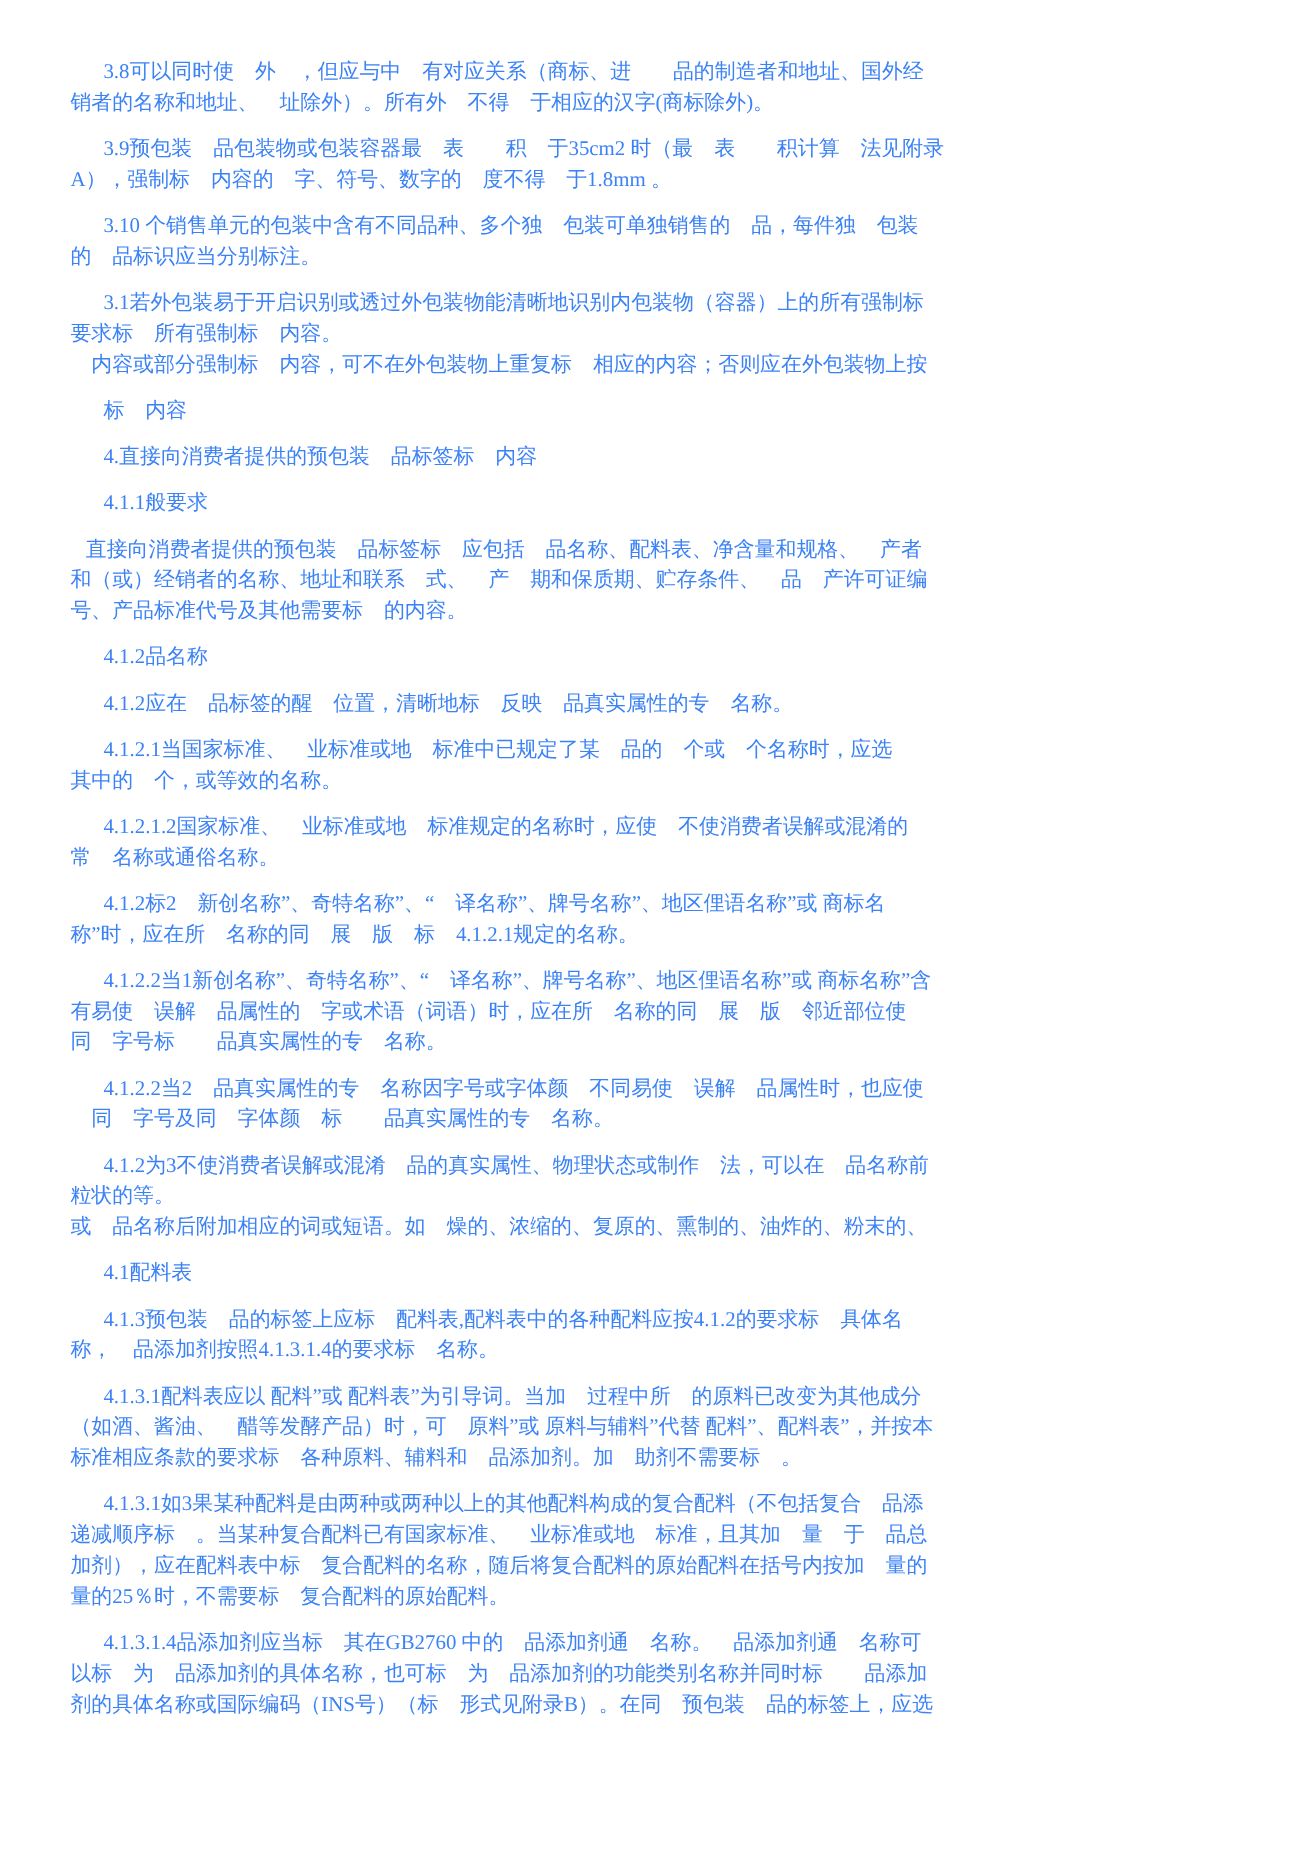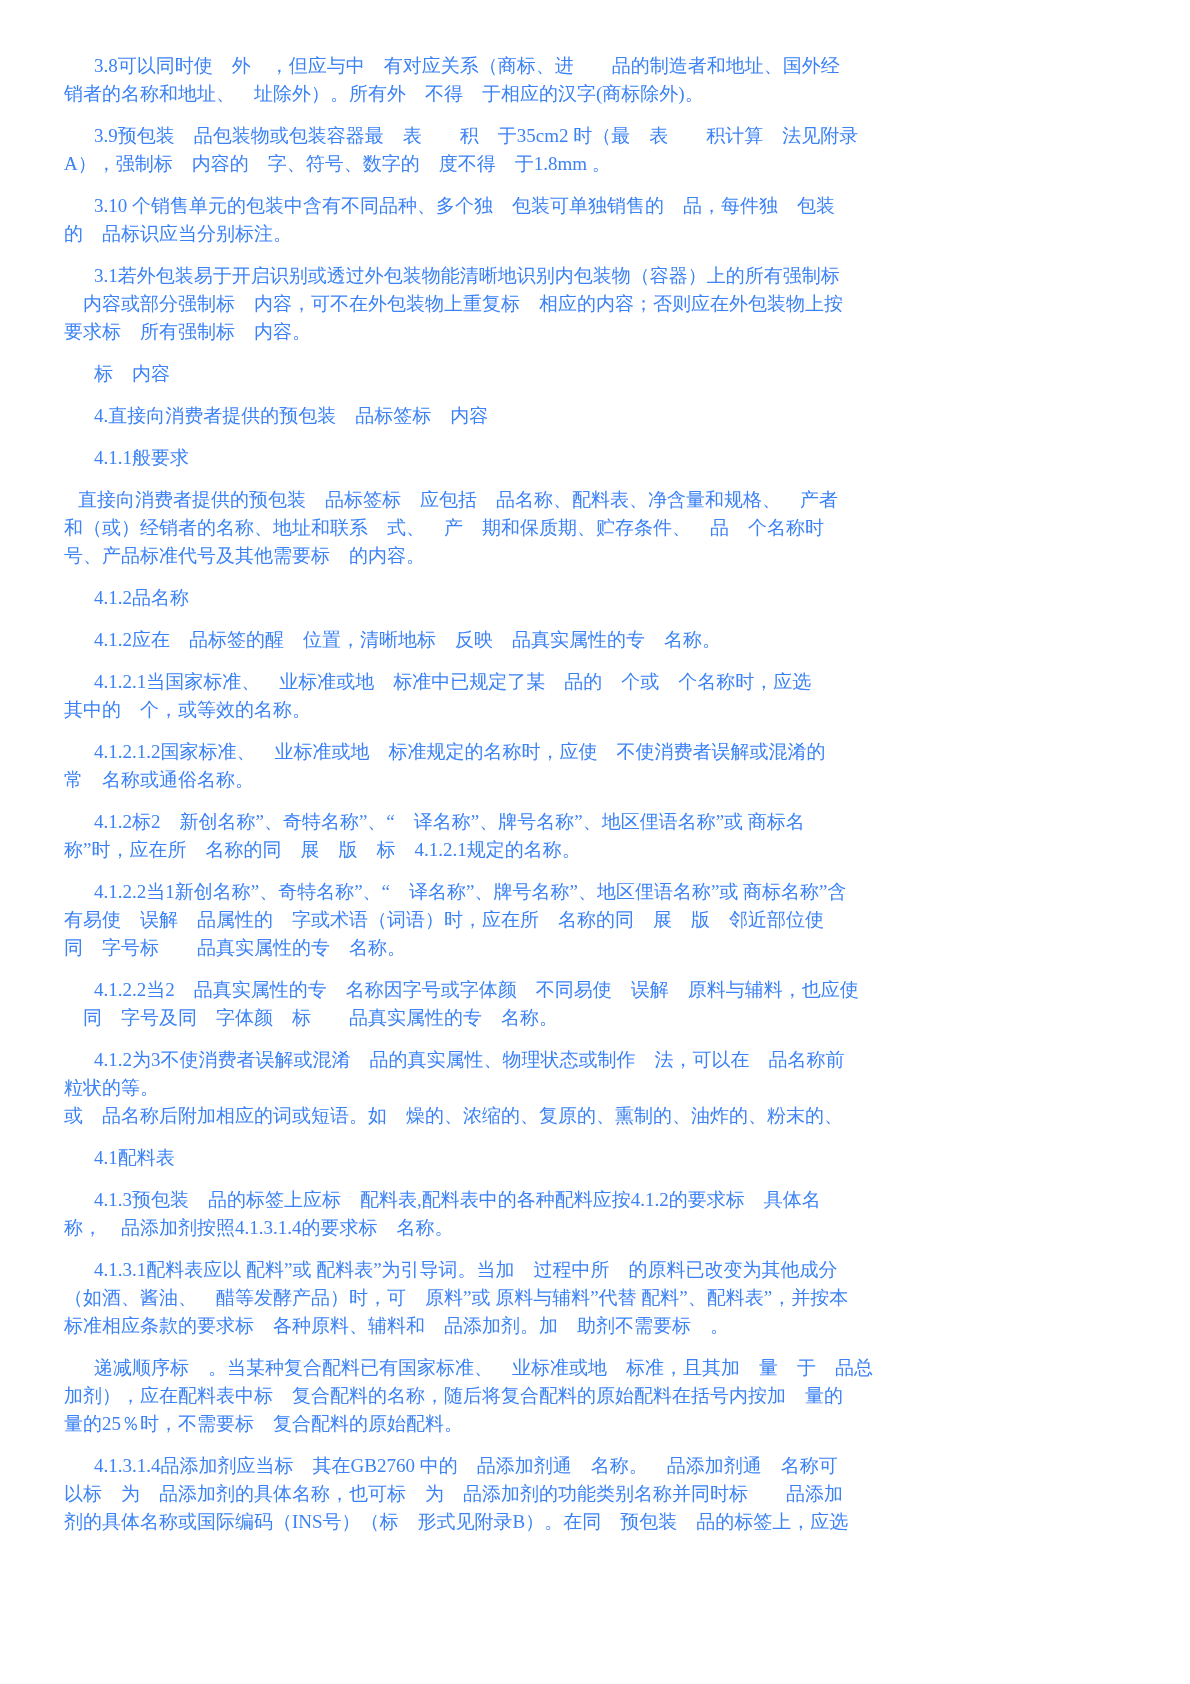--- a/index.html
+++ b/index.html
@@ -51,35 +51,35 @@
     <div class="para section">
       <div class="line">3.9预包装　品包装物或包装容器最　表　　积　于35cm2 时（最　表　　积计算　法见附录</div>
       <div class="line">A），强制标　内容的　字、符号、数字的　度不得　于1.8mm 。</div>
     </div>
     <div class="para section">
       <div class="line">3.10 个销售单元的包装中含有不同品种、多个独　包装可单独销售的　品，每件独　包装</div>
       <div class="line">的　品标识应当分别标注。</div>
     </div>
     <div class="para section">
       <div class="line">3.1若外包装易于开启识别或透过外包装物能清晰地识别内包装物（容器）上的所有强制标</div>
+      <div class="line">要求标　所有强制标　内容。</div>
       <div class="line">　内容或部分强制标　内容，可不在外包装物上重复标　相应的内容；否则应在外包装物上按</div>
-      <div class="line">要求标　所有强制标　内容。</div>
     </div>
     <div class="para heading">
       <div class="line">标　内容</div>
     </div>
     <div class="para heading">
       <div class="line">4.直接向消费者提供的预包装　品标签标　内容</div>
     </div>
     <div class="para heading">
       <div class="line">4.1.1般要求</div>
     </div>
     <div class="para body">
       <div class="line">直接向消费者提供的预包装　品标签标　应包括　品名称、配料表、净含量和规格、　产者</div>
-      <div class="line">和（或）经销者的名称、地址和联系　式、　产　期和保质期、贮存条件、　品　个名称时</div>
+      <div class="line">和（或）经销者的名称、地址和联系　式、　产　期和保质期、贮存条件、　品　产许可证编</div>
       <div class="line">号、产品标准代号及其他需要标　的内容。</div>
     </div>
     <div class="para heading">
       <div class="line">4.1.2品名称</div>
     </div>
     <div class="para section">
       <div class="line">4.1.2应在　品标签的醒　位置，清晰地标　反映　品真实属性的专　名称。</div>
     </div>
     <div class="para section">
       <div class="line">4.1.2.1当国家标准、　业标准或地　标准中已规定了某　品的　个或　个名称时，应选</div>
@@ -92,41 +92,42 @@
     <div class="para section">
       <div class="line">4.1.2标2　新创名称”、奇特名称”、“　译名称”、牌号名称”、地区俚语名称”或 商标名</div>
       <div class="line">称”时，应在所　名称的同　展　版　标　4.1.2.1规定的名称。</div>
     </div>
     <div class="para section">
       <div class="line">4.1.2.2当1新创名称”、奇特名称”、“　译名称”、牌号名称”、地区俚语名称”或 商标名称”含</div>
       <div class="line">有易使　误解　品属性的　字或术语（词语）时，应在所　名称的同　展　版　邻近部位使</div>
       <div class="line">同　字号标　　品真实属性的专　名称。</div>
     </div>
     <div class="para section">
-      <div class="line">4.1.2.2当2　品真实属性的专　名称因字号或字体颜　不同易使　误解　原料与辅料，也应使</div>
+      <div class="line">4.1.2.2当2　品真实属性的专　名称因字号或字体颜　不同易使　误解　品属性时，也应使</div>
       <div class="line">　同　字号及同　字体颜　标　　品真实属性的专　名称。</div>
     </div>
     <div class="para section">
       <div class="line">4.1.2为3不使消费者误解或混淆　品的真实属性、物理状态或制作　法，可以在　品名称前</div>
       <div class="line">粒状的等。</div>
       <div class="line">或　品名称后附加相应的词或短语。如　燥的、浓缩的、复原的、熏制的、油炸的、粉末的、</div>
     </div>
     <div class="para heading">
       <div class="line">4.1配料表</div>
     </div>
     <div class="para section">
       <div class="line">4.1.3预包装　品的标签上应标　配料表,配料表中的各种配料应按4.1.2的要求标　具体名</div>
       <div class="line">称，　品添加剂按照4.1.3.1.4的要求标　名称。</div>
     </div>
     <div class="para section">
       <div class="line">4.1.3.1配料表应以 配料”或 配料表”为引导词。当加　过程中所　的原料已改变为其他成分</div>
       <div class="line">（如酒、酱油、　醋等发酵产品）时，可　原料”或 原料与辅料”代替 配料”、配料表”，并按本</div>
       <div class="line">标准相应条款的要求标　各种原料、辅料和　品添加剂。加　助剂不需要标　。</div>
     </div>
     <div class="para section">
+      <div class="line">4.1.3.1如3果某种配料是由两种或两种以上的其他配料构成的复合配料（不包括复合　品添</div>
       <div class="line">递减顺序标　。当某种复合配料已有国家标准、　业标准或地　标准，且其加　量　于　品总</div>
       <div class="line">加剂），应在配料表中标　复合配料的名称，随后将复合配料的原始配料在括号内按加　量的</div>
       <div class="line">量的25％时，不需要标　复合配料的原始配料。</div>
     </div>
     <div class="para section">
       <div class="line">4.1.3.1.4品添加剂应当标　其在GB2760 中的　品添加剂通　名称。　品添加剂通　名称可</div>
       <div class="line">以标　为　品添加剂的具体名称，也可标　为　品添加剂的功能类别名称并同时标　　品添加</div>
       <div class="line">剂的具体名称或国际编码（INS号）（标　形式见附录B）。在同　预包装　品的标签上，应选</div>
     </div>
   </div>

